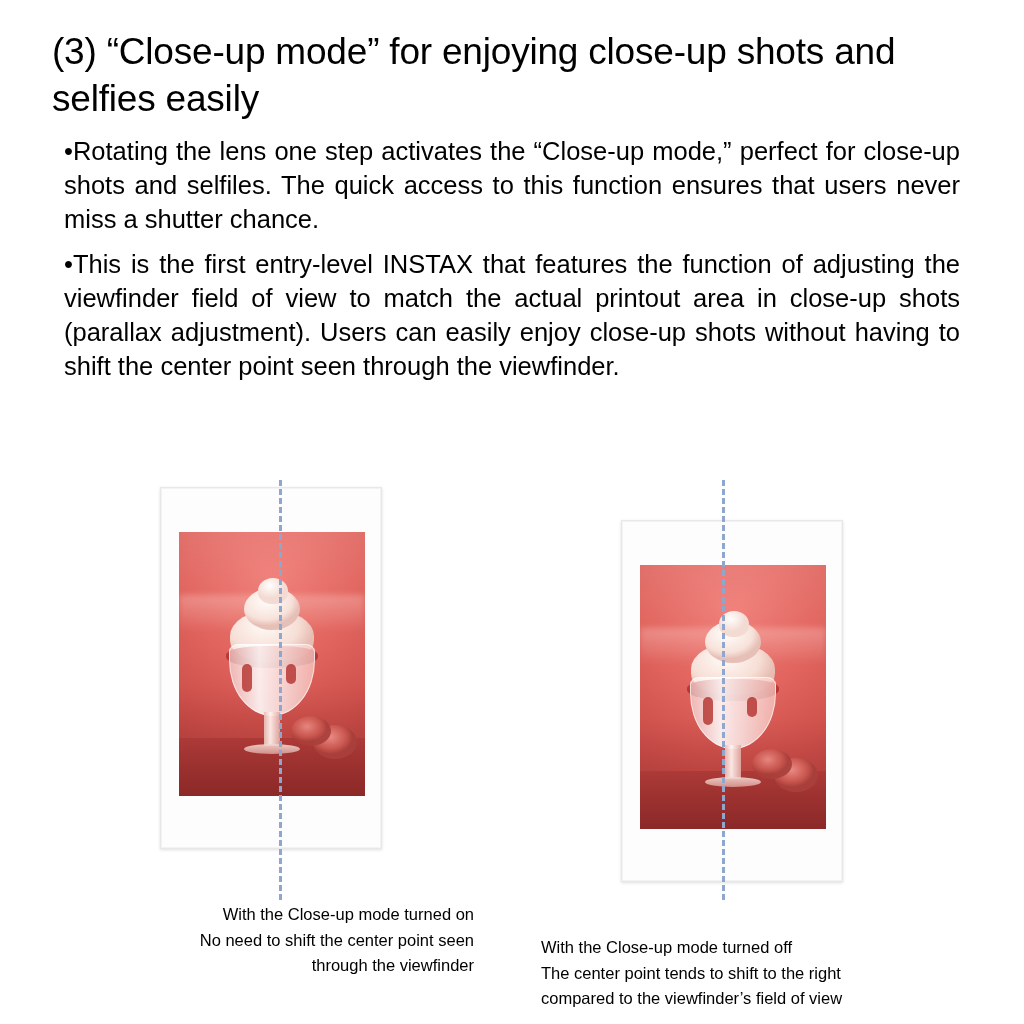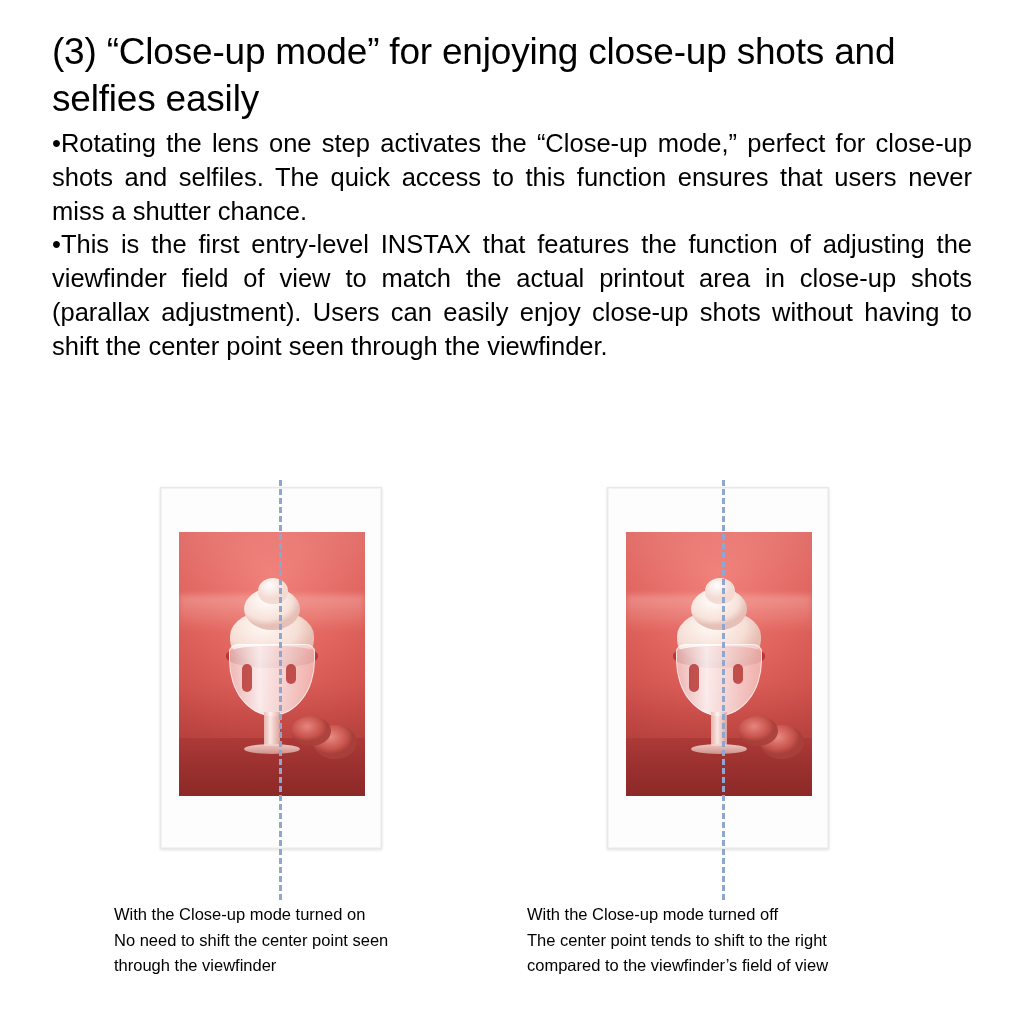--- a/index.html
+++ b/index.html
@@ -30,21 +30,21 @@
     color: #000;
   }
   .body-block {
     margin-top: 2px;
   }
   .para {
     font-size: 25.5px;
     line-height: 1.33;
     text-align: justify;
     text-justify: inter-word;
-    margin: 0;
+    margin: 12px;
     color: #000;
   }
   .para + .para {
     margin-top: 0px;
   }
   .para.last {
     text-align: left;
   }
   
   .figures {
@@ -52,21 +52,21 @@
     left: 0;
     top: 487px;
     width: 1024px;
     height: 420px;
   }
   .figure {
     position: absolute;
     top: 0;
   }
   .figure.left  { left: 160px; }
-  .figure.right { left: 607px; }
+  .figure.right { left: 621px; margin-top: 33px; }
 
   .instax {
     position: relative;
     width: 222px;
     height: 362px;
     background: #fdfdfd;
     border: 1px solid #e8e8e8;
     box-shadow: 0 1px 3px rgba(0,0,0,0.13);
     box-sizing: border-box;
   }
@@ -217,21 +217,21 @@
   .macaron.m2 { right: 34px; bottom: 19%; width: 40px; height: 30px; opacity:.92; }
 
   .caption {
     position: absolute;
     top: 415px;
     font-size: 16.5px;
     line-height: 1.55;
     color: #000;
     white-space: pre-line;
   }
-  .figure.left  .caption { left: -46px; width: 360px; }
+  .figure.left  .caption { left: -46px; width: 360px; text-align: right; }
   .figure.right .caption { left: -80px; width: 400px; }
 
   
   .dashline {
     position: absolute;
     width: 0;
     border-left: 3px dashed #8fa7cf;
     top: 0;
   }
   .dashline.left  { left: 279px; top: 480px; height: 420px; }

